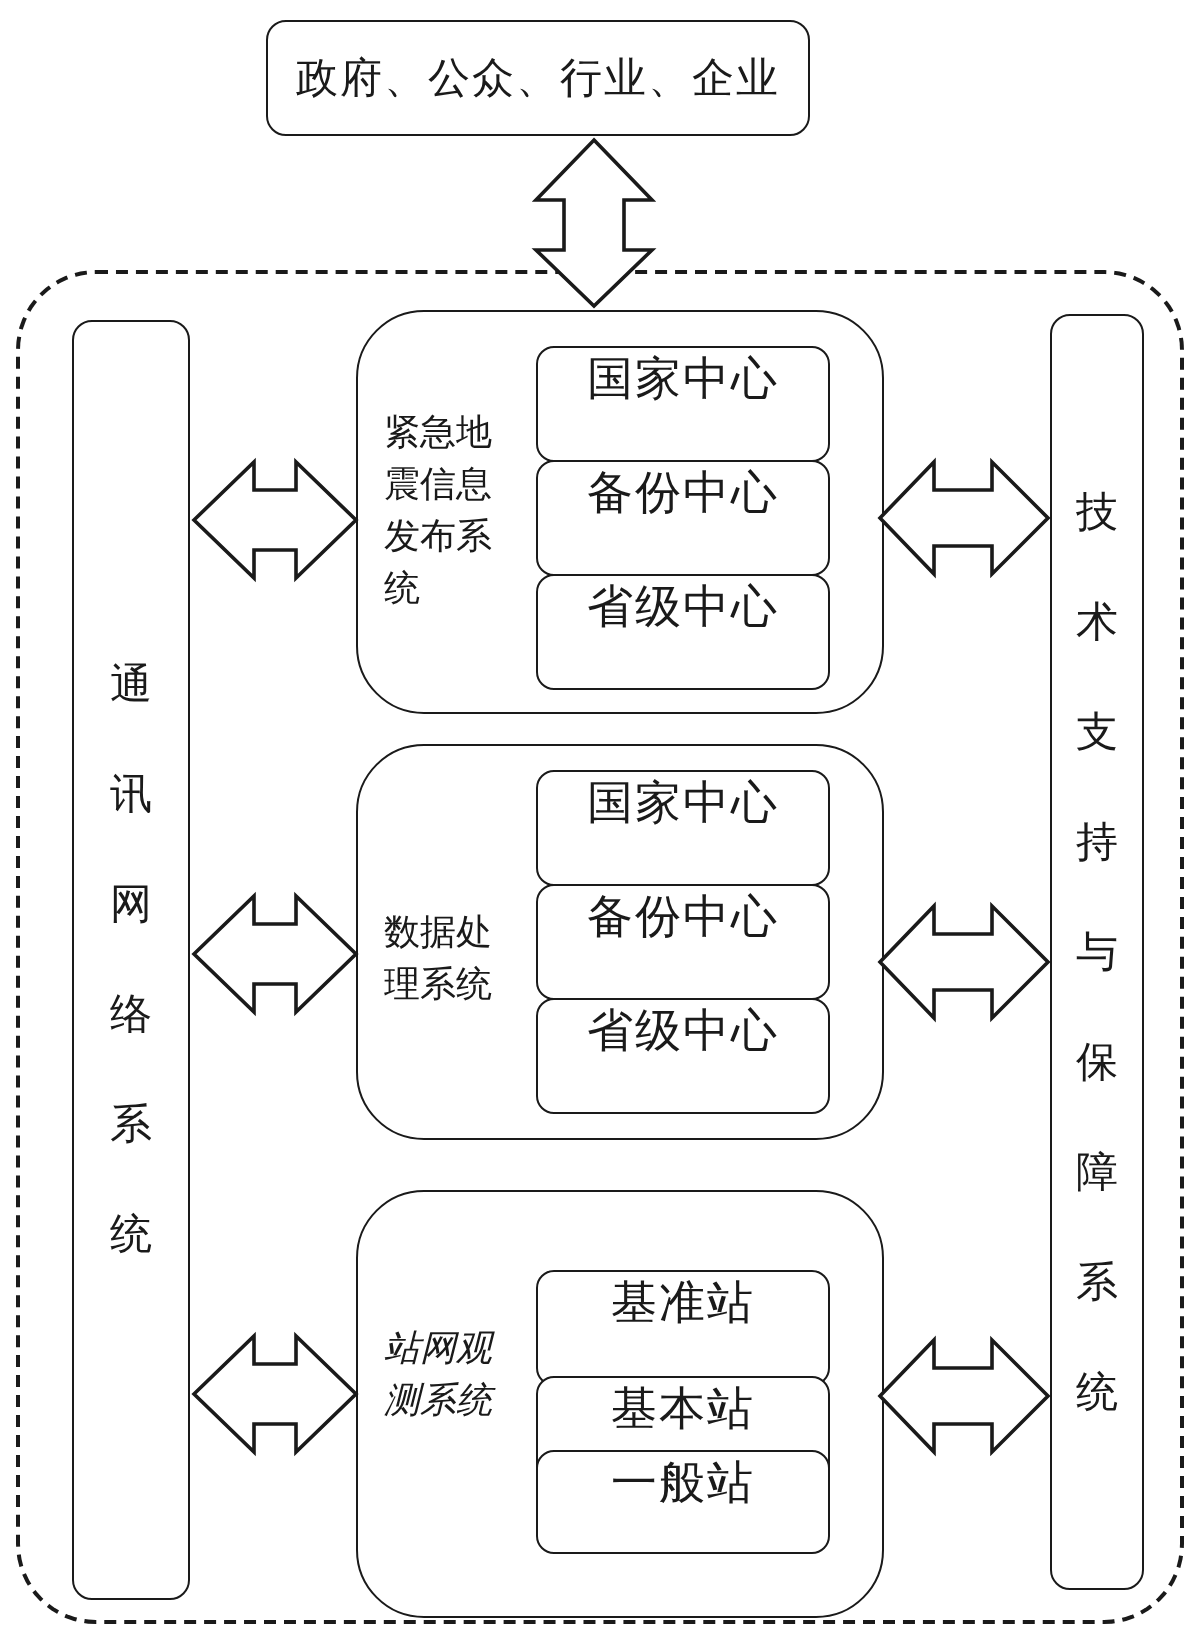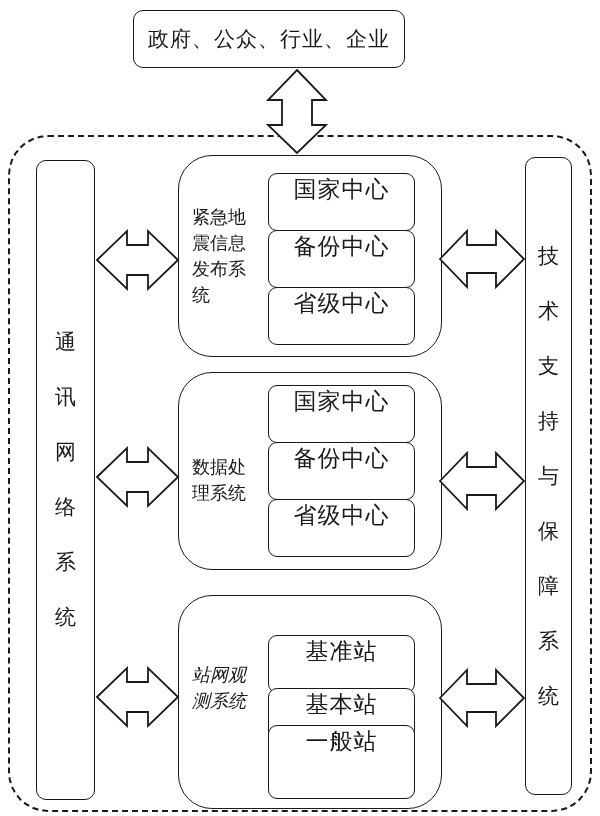--- a/index.html
+++ b/index.html
@@ -85,21 +85,21 @@
 <div class="abs sys-label" style="top:662px;font-style:italic;">
   <div>站网观</div>
   <div>测系统</div>
 </div>
 <div class="abs box inner" style="left:268px; top:611px; width:147px; height:58px;margin-top:24px;">
     <span>基准站</span>
   </div>
 <div class="abs box inner" style="left:268px; top:688px; width:147px; height:58px;">
     <span>基本站</span>
   </div>
-<div class="abs box inner" style="left:268px; top:725px; width:147px; height:74px;">
+<div class="abs box inner" style="left:268px; top:725px; width:147px; height:52px;">
     <span>一般站</span>
   </div>
 
 <svg class="arrows" width="600" height="816">
   <g fill="#fff" stroke="#1a1a1a" stroke-width="1.8" stroke-linejoin="miter">
 
     <polygon points="297,70 326,100 312,100 312,125 326,125 297,153 268,125 282,125 282,100 268,100"></polygon>
 
     <polygon points="97,260 127,231 127,245 148,245 148,231 178,260 148,289 148,275 127,275 127,289"></polygon>
     <polygon points="97,477 127,448 127,462 148,462 148,448 178,477 148,506 148,492 127,492 127,506"></polygon>

